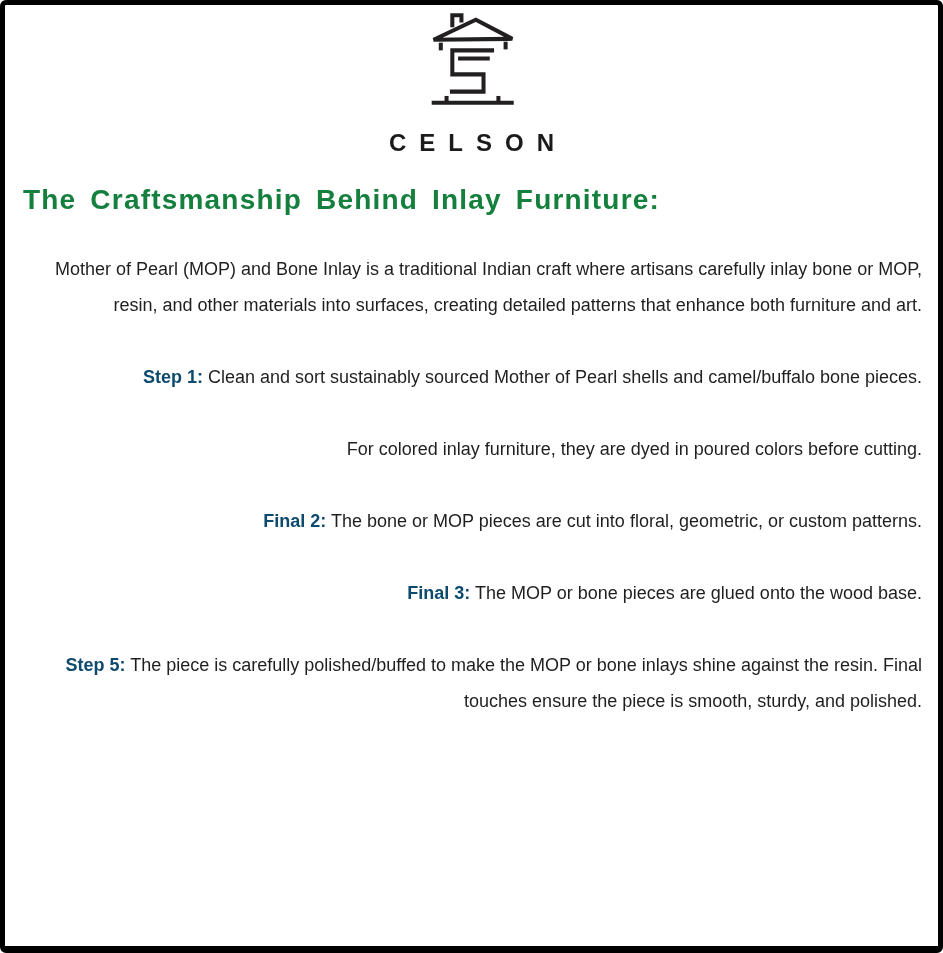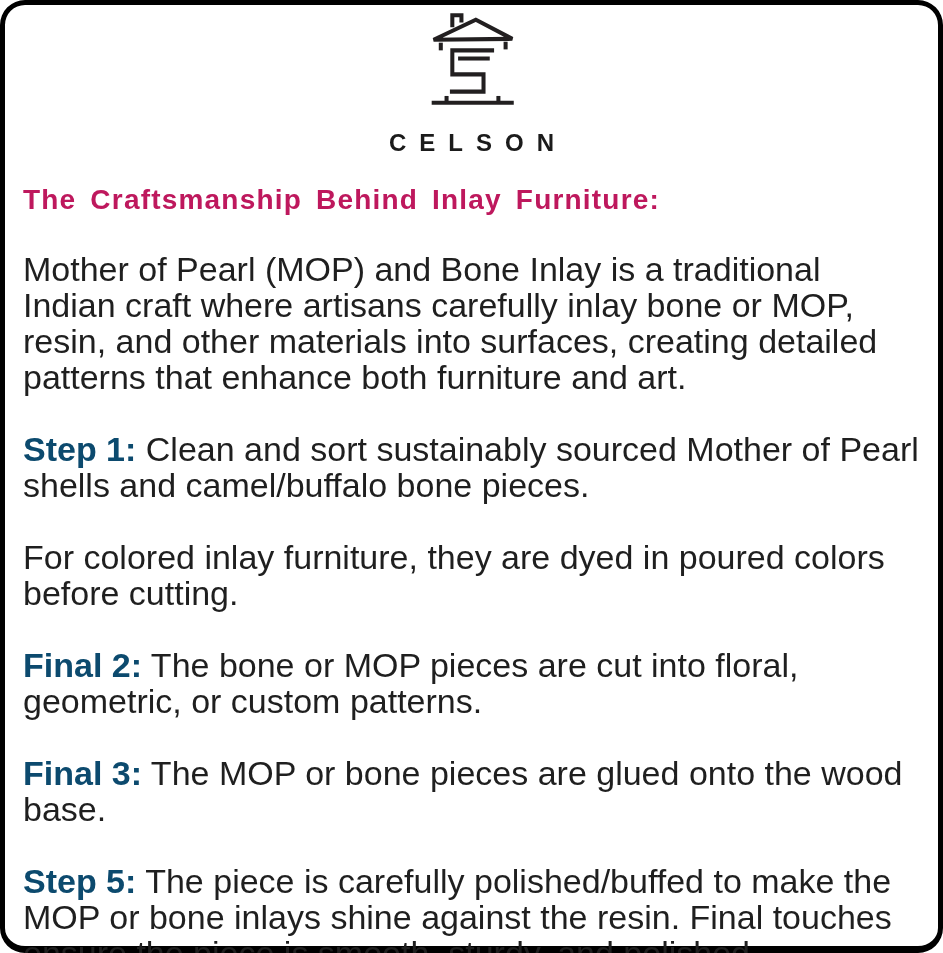--- a/index.html
+++ b/index.html
@@ -11,21 +11,21 @@
     font-family: "Liberation Sans", sans-serif;
     overflow: hidden;
   }
   .page {
     position: absolute;
     inset: 0;
     box-sizing: border-box;
     background: #ffffff;
     border: 5px solid #000000;
     border-bottom-width: 7px;
-    border-radius: 25px;
+    border-radius: 6px;
     padding: 4px 16px 0 16px;
   }
   .header {
     text-align: center;
   }
   .logo {
     display: inline-block;
     width: 96px;
     height: 100px;
     color: #221f20;
@@ -43,29 +43,30 @@
     padding-left: 13px; 
     color: #1b1b1b;
     line-height: 28px;
   }
   .heading {
     margin: 28px 0 10px 2px;
     font-size: 28px;
     font-weight: bold;
     letter-spacing: 1.2px;
     word-spacing: 5px;
-    color: #be185d;
+    color: #15803d;
     line-height: 30px;
   }
   .content p {
     margin: 36px 0 0 2px;
-    font-size: 34px;
+    font-size: 18px;
     line-height: 36px;
     color: #1f1f1f;
     letter-spacing: 0;
+    text-align: right;
   }
   .content p strong {
     font-weight: bold;
     color: #0c4a6e;
   }
 </style>
 </head>
 <body>
 
 <div class="page">

